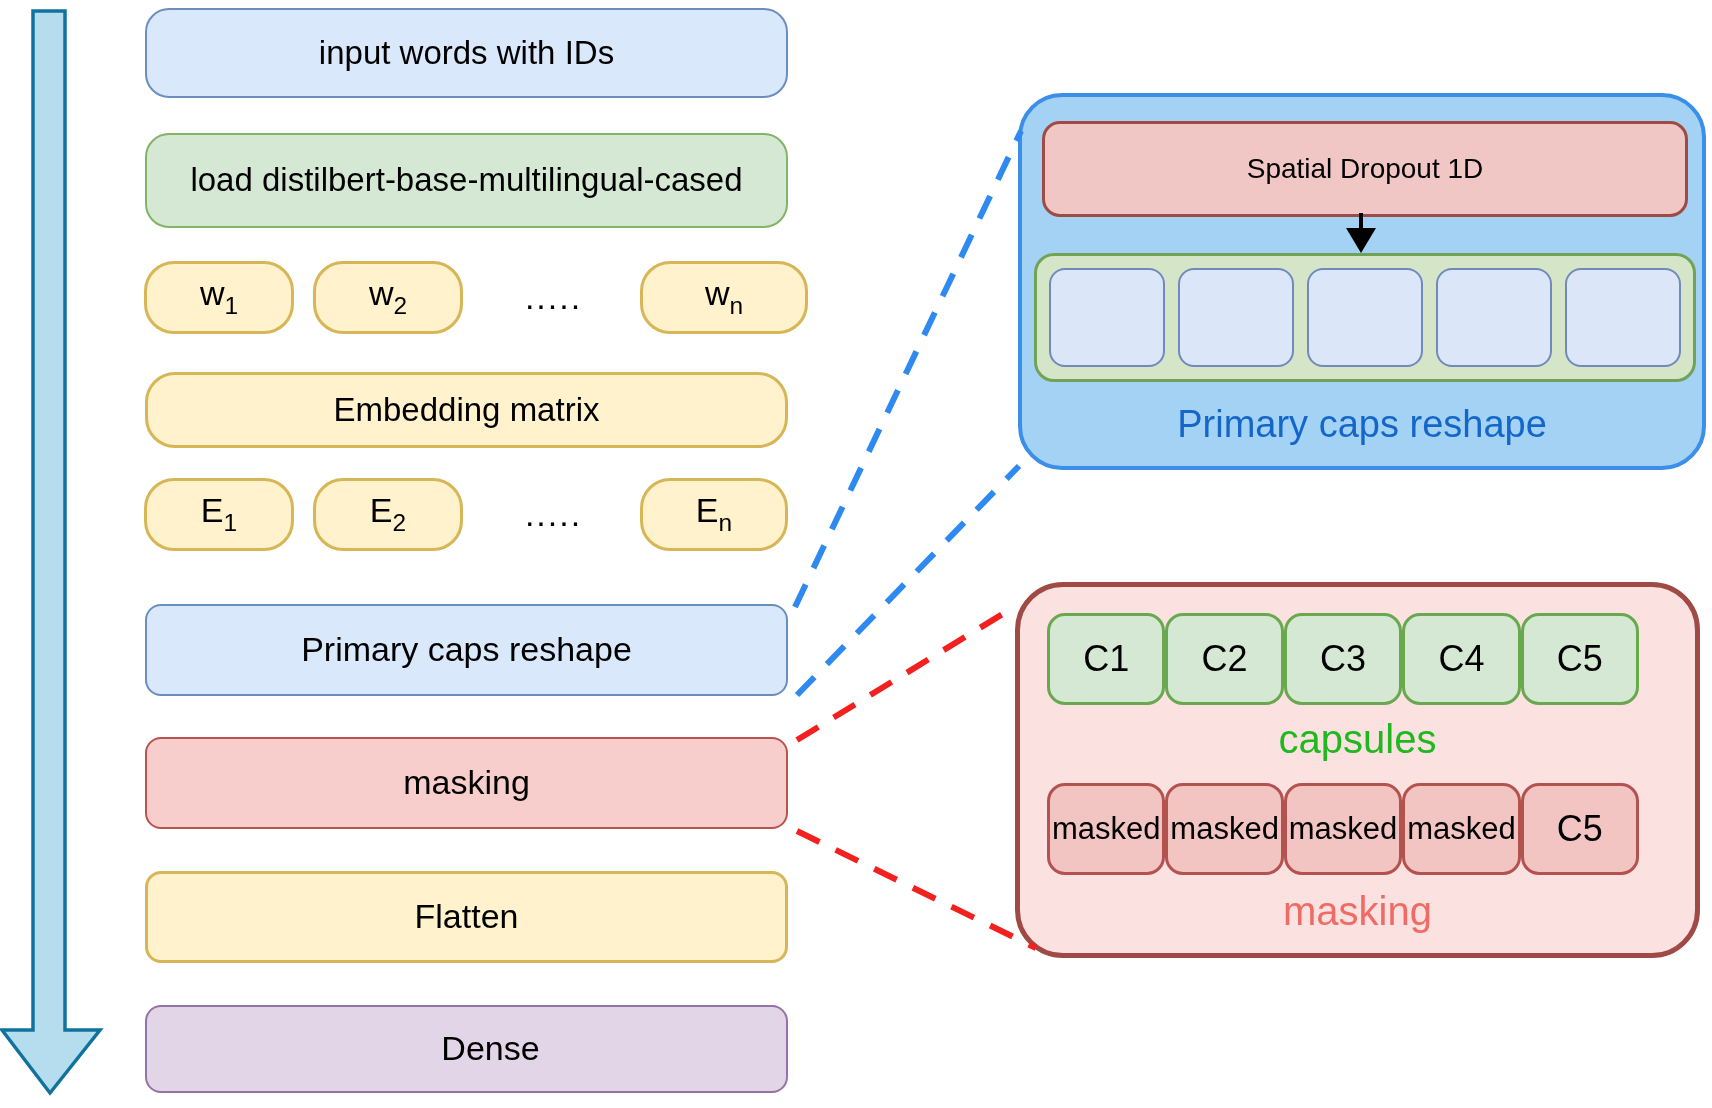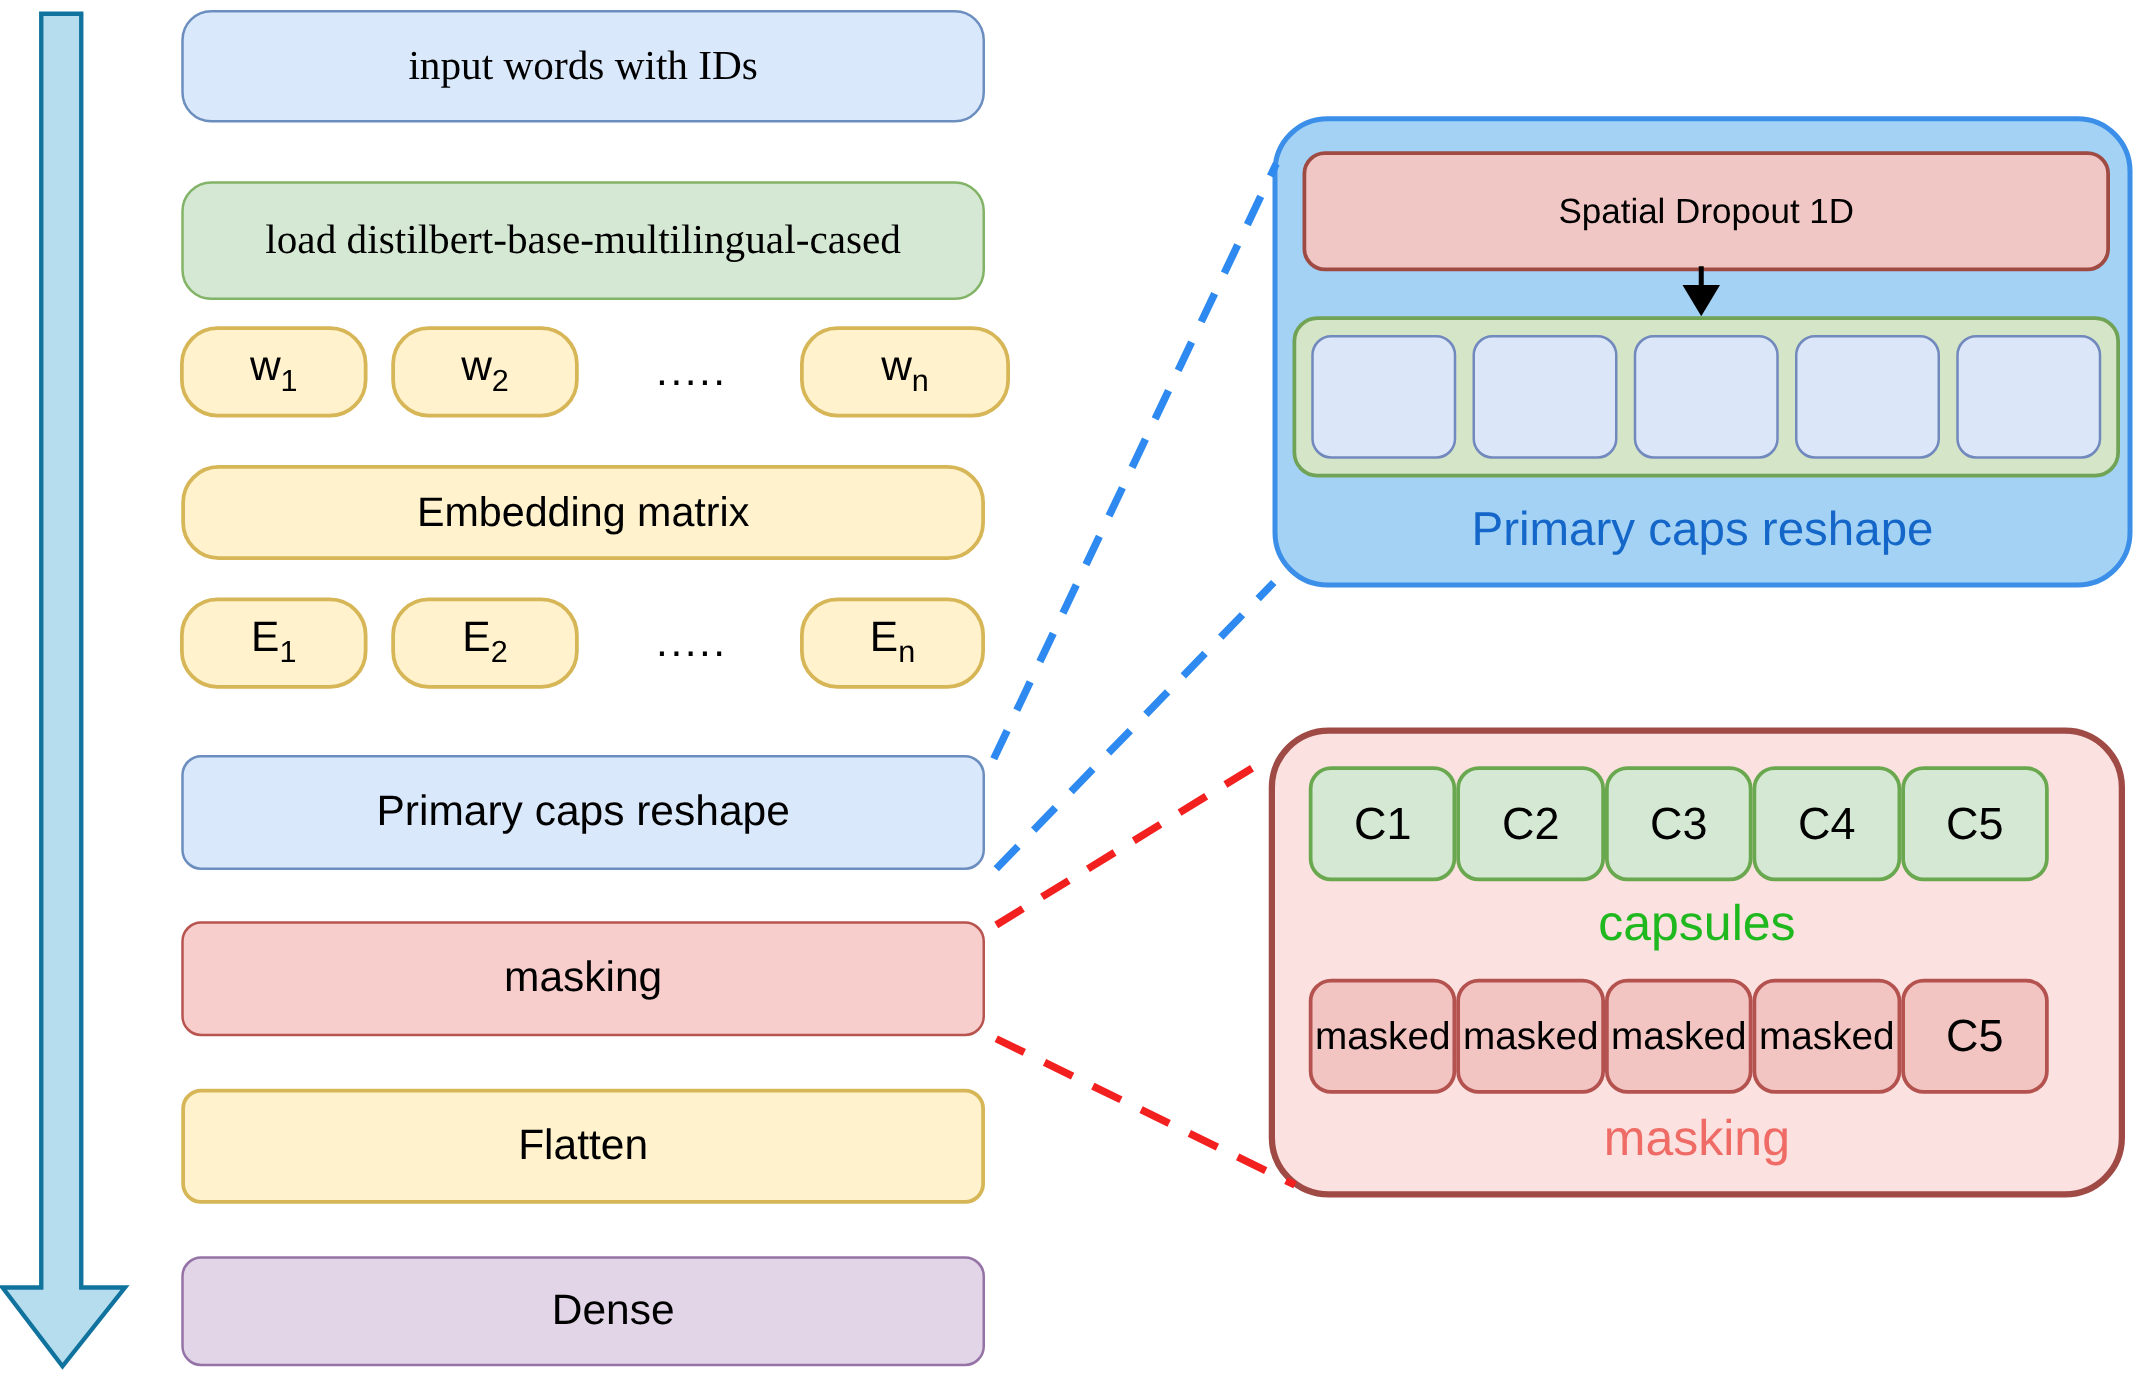--- a/index.html
+++ b/index.html
@@ -11,21 +11,21 @@
   .box{
     position:absolute;display:flex;align-items:center;justify-content:center;
     box-sizing:border-box;text-align:center;font-size:33px;line-height:1.1;border-radius:30px;
   }
   
   .st-blue  {background:var(--box-blue-fill);  border:2.5px solid var(--box-blue-stroke);}
   .st-green {background:var(--box-green-fill); border:2.5px solid var(--box-green-stroke);}
   .st-yellow{background:var(--box-yellow-fill);border:3px   solid var(--box-yellow-stroke);}
   .st-red   {background:var(--box-red-fill);   border:2.5px solid var(--box-red-stroke);}
   .st-purple{background:var(--box-purple-fill);border:2.5px solid var(--box-purple-stroke);padding-left:48px;}
-  .r24{border-radius:24px;font-family:Liberation Serif, serif;}
+  .r24{border-radius:24px;}
   .r16{border-radius:16px;}
   .cell{font-size:34px;}
   .cell .sub{font-size:0.72em;vertical-align:-0.35em;}
   .dots{font-size:34px;letter-spacing:2px;}
   
   .panel-blue{
     position:absolute;left:1018px;top:93px;width:688px;height:377px;box-sizing:border-box;
     background:var(--panel-blue-fill);border:4px solid var(--panel-blue-stroke);border-radius:44px;
   }
   .dropout-box{
@@ -78,21 +78,21 @@
 </style>
 </head>
 <body>
 
 <div class="canvas">
 
   <div class="box st-blue r24" style="left:145px;top:8px;width:643px;height:90px;">
     <span>input words with IDs</span>
   </div>
 
-  <div class="box st-green r24" style="left:145px;top:133px;width:643px;height:95px;margin-top:12px;">
+  <div class="box st-green r24" style="left:145px;top:133px;width:643px;height:95px;">
     <span>load distilbert-base-multilingual-cased</span>
   </div>
 
   <div class="box st-yellow cell" style="left:144px;top:261px;width:150px;height:73px;">
     <span><span>w</span><span class="sub">1</span></span>
   </div>
   <div class="box st-yellow cell" style="left:313px;top:261px;width:150px;height:73px;">
     <span><span>w</span><span class="sub">2</span></span>
   </div>
   <div class="box dots" style="left:467px;top:261px;width:173px;height:73px;">.....</div>

